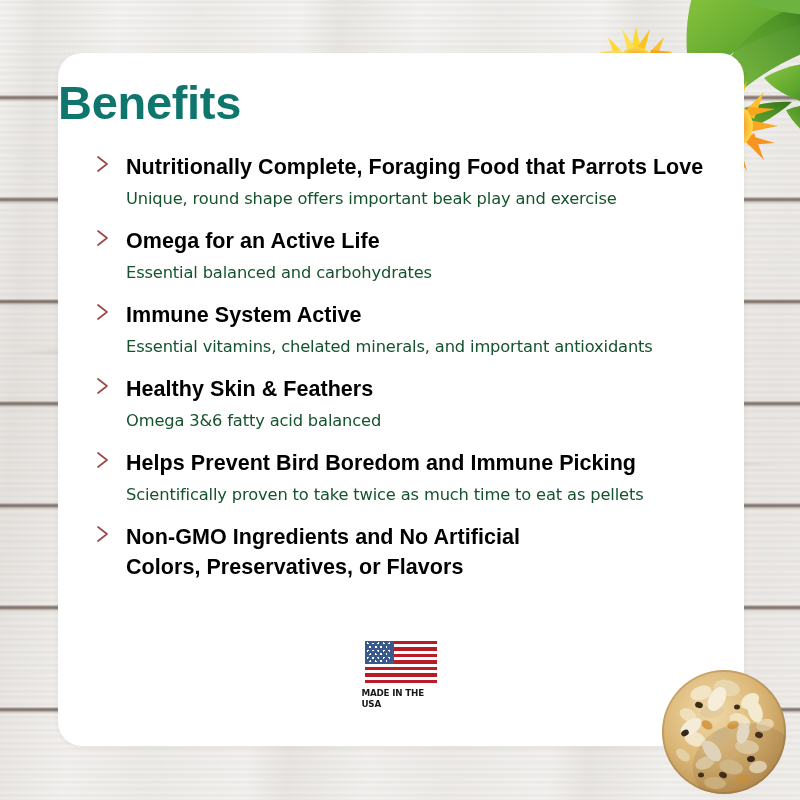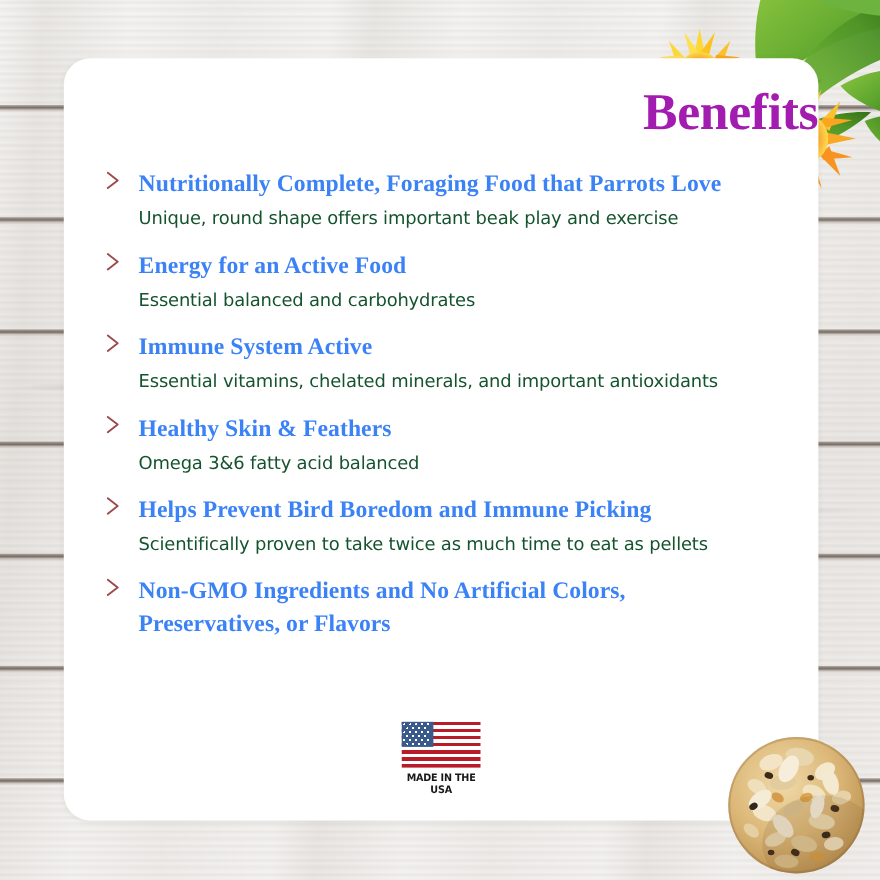--- a/index.html
+++ b/index.html
@@ -77,26 +77,26 @@
     background: #ffffff;
     border-radius: 24px;
     box-shadow: 0 1px 5px rgba(120,115,110,0.10);
   }
 
   .card-title {
     position: absolute;
     top: 22px;
     left: 0;
     right: 0;
-    text-align: right;
-    font-family: Liberation Serif, serif;
+    text-align: left;
+    font-family: Liberation Sans, sans-serif;
     font-weight: bold;
     font-size: 47px;
     letter-spacing: -0.3px;
-    color: #a21caf;
+    color: #0f766e;
   }
 
   .benefit-list {
     position: absolute;
     top: 100px;
     left: 38px;
     right: 30px;
   }
 
   .benefit-item {
@@ -110,46 +110,46 @@
     position: absolute;
     left: 0px;
     top: 1px;
     width: 14px;
     height: 20px;
     display: block;
   }
   .chevron-icon svg { display: block; }
 
   .benefit-heading {
-    font-family: Liberation Serif, serif;
+    font-family: Liberation Sans, sans-serif;
     font-weight: bold;
     font-size: 21.5px;
     line-height: 1.39;
-    color: #3b82f6;
+    color: #000000;
     letter-spacing: 0.05px;
     margin: 0;
   }
 
   .benefit-sub {
     font-family: "DejaVu Sans", sans-serif;
     font-size: 16.3px;
     line-height: 1.3;
     color: #14532d;
     margin: 5px 0 0 0;
     letter-spacing: -0.15px;
   }
 
   
   .usa-badge {
     position: absolute;
     left: 50%;
     transform: translateX(-50%);
-    top: 603px;
+    top: 588px;
     width: 86px;
-    text-align: center;
+    text-align: left;
   }
   .flag {
     position: relative;
     width: 72px;
     height: 42px;
     margin: 0 auto;
     background: #ffffff;
     overflow: hidden;
   }
   .flag .stripes {
@@ -341,21 +341,21 @@
         <p class="benefit-heading">Nutritionally Complete, Foraging Food that Parrots Love</p>
         <p class="benefit-sub">Unique, round shape offers important beak play and exercise</p>
       </div>
 
       <div class="benefit-item">
         <span class="chevron-icon">
           <svg width="14" height="20" viewBox="0 0 14 20">
               <path d="M2 3 L11 10 L2 17" fill="none" stroke="#9c4a4a" stroke-width="1.7" stroke-linecap="round" stroke-linejoin="round"></path>
             </svg>
         </span>
-        <p class="benefit-heading">Energy for an Active Food</p>
+        <p class="benefit-heading">Omega for an Active Life</p>
         <p class="benefit-sub">Essential balanced and carbohydrates</p>
       </div>
 
       <div class="benefit-item">
         <span class="chevron-icon">
           <svg width="14" height="20" viewBox="0 0 14 20">
               <path d="M2 3 L11 10 L2 17" fill="none" stroke="#9c4a4a" stroke-width="1.7" stroke-linecap="round" stroke-linejoin="round"></path>
             </svg>
         </span>
         <p class="benefit-heading">Immune System Active</p>

